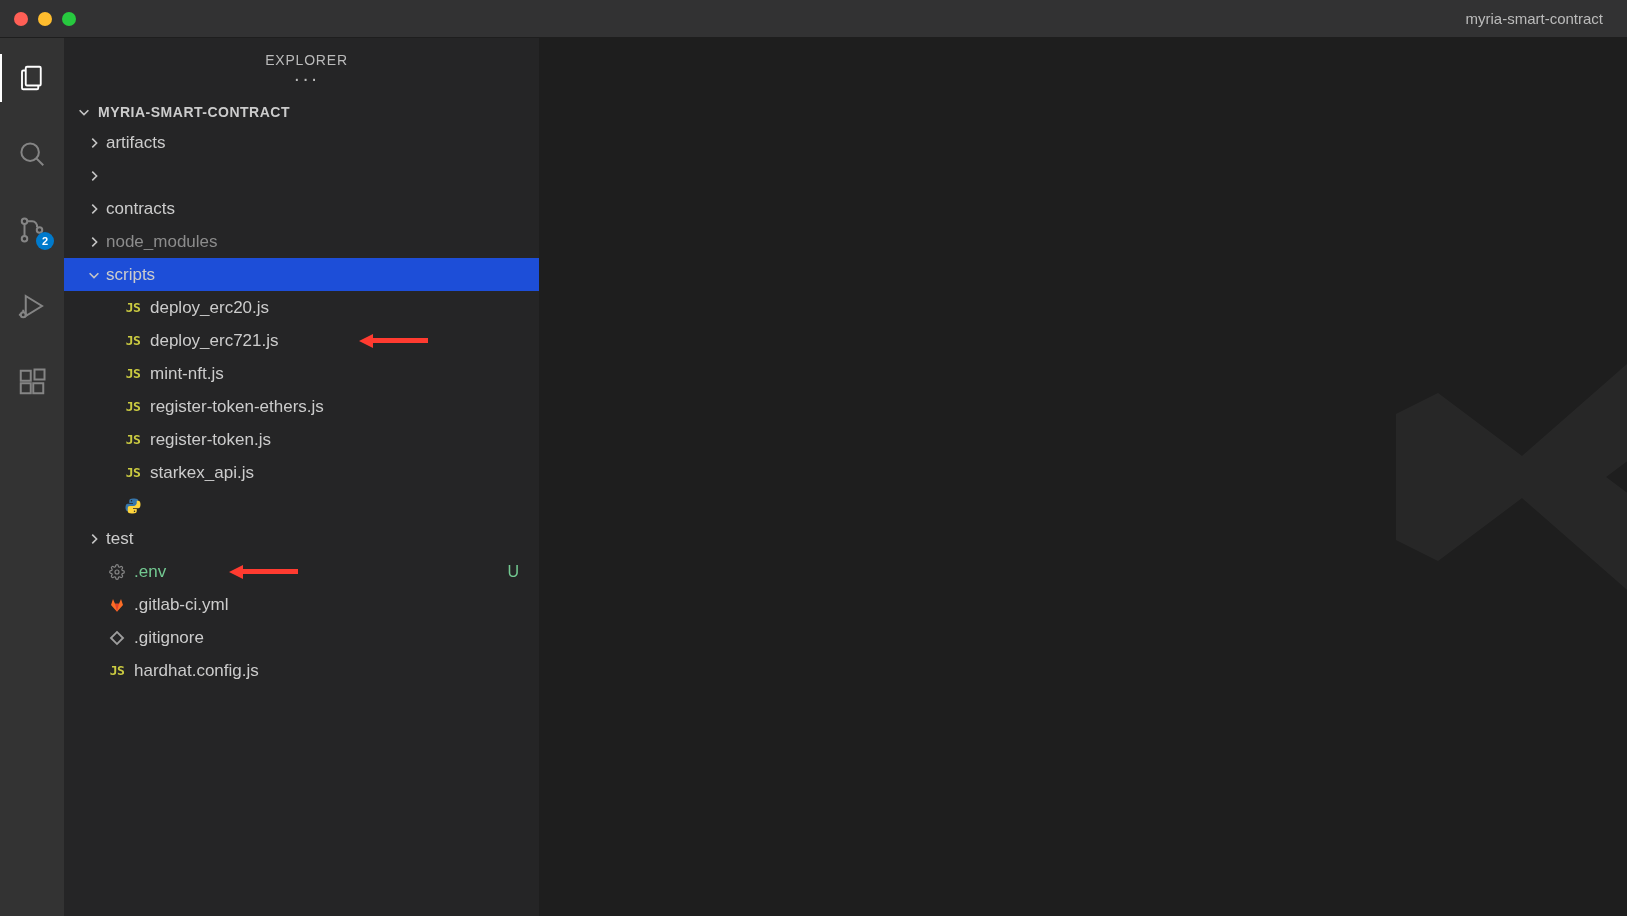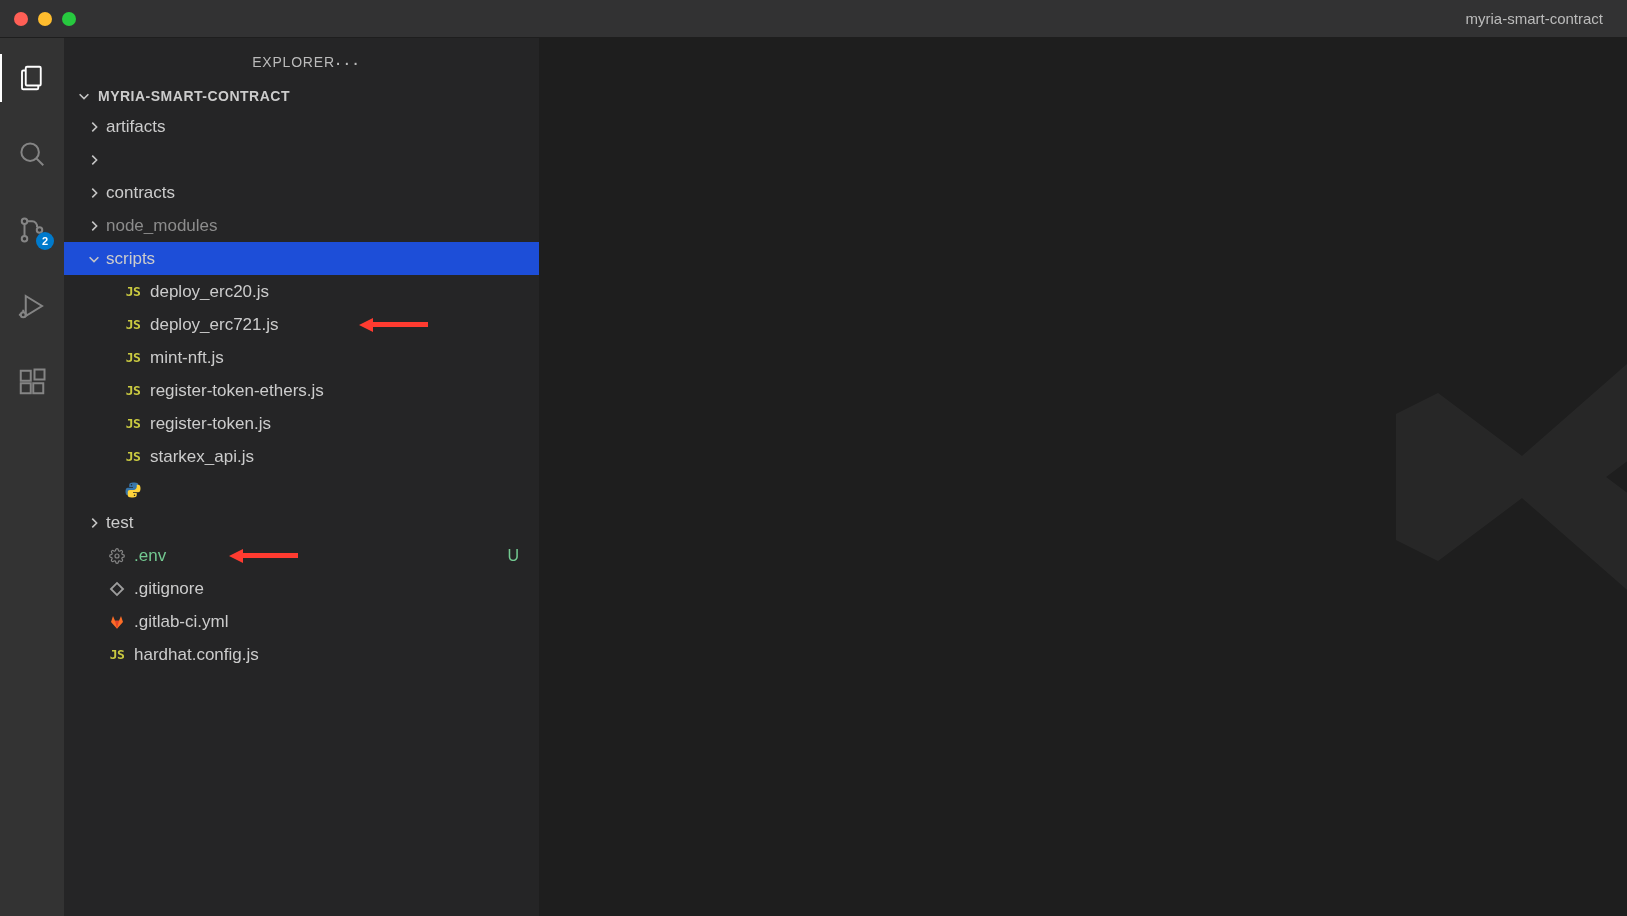--- a/index.html
+++ b/index.html
@@ -102,20 +102,21 @@
     flex-direction: column;
   }
   .sidebar-header {
     display: flex;
     align-items: center;
     justify-content: center;
     padding: 14px 18px 10px 28px;
     color: #bbbbbb;
     font-size: 14px;
     letter-spacing: 0.8px;
+    flex-direction: column;
   }
   .sidebar-title { text-transform: uppercase; }
   .ellipsis {
     font-size: 20px;
     color: #bbbbbb;
     letter-spacing: 2px;
     cursor: pointer;
     line-height: 1;
   }
 
@@ -421,35 +422,35 @@
           <div class="arrow-annotation" style="left: 165px; top: 0px; height: 100%;">
             <div class="head"></div>
             <div class="shaft" style="width:55px"></div>
           </div>
         </div>
         <div class="tree-row">
           <span class="indent-0"></span>
           <span class="chev" style="visibility:hidden"></span>
           <span class="icon-slot">
             <svg width="16" height="16" viewBox="0 0 24 24">
-              <path fill="#9e9e9e" d="M12 1 1 12l11 11 11-11L12 1zm0 4 7 7-7 7-7-7 7-7z"></path>
-            </svg>
-          </span>
-          <span class="label">.gitignore</span>
-        </div>
-        <div class="tree-row">
-          <span class="indent-0"></span>
-          <span class="chev" style="visibility:hidden"></span>
-          <span class="icon-slot">
-            <svg width="16" height="16" viewBox="0 0 24 24">
               <path fill="#fc6d26" d="M12 22 3 12l3-9 3 7h6l3-7 3 9z"></path>
               <path fill="#e24329" d="M12 22 9 10h6z"></path>
             </svg>
           </span>
           <span class="label">.gitlab-ci.yml</span>
+        </div>
+        <div class="tree-row">
+          <span class="indent-0"></span>
+          <span class="chev" style="visibility:hidden"></span>
+          <span class="icon-slot">
+            <svg width="16" height="16" viewBox="0 0 24 24">
+              <path fill="#9e9e9e" d="M12 1 1 12l11 11 11-11L12 1zm0 4 7 7-7 7-7-7 7-7z"></path>
+            </svg>
+          </span>
+          <span class="label">.gitignore</span>
         </div>
         <div class="tree-row">
           <span class="indent-0"></span>
           <span class="chev" style="visibility:hidden"></span>
           <span class="icon-slot">
             <span class="js-icon">JS</span>
           </span>
           <span class="label">hardhat.config.js</span>
         </div>
       </div>

